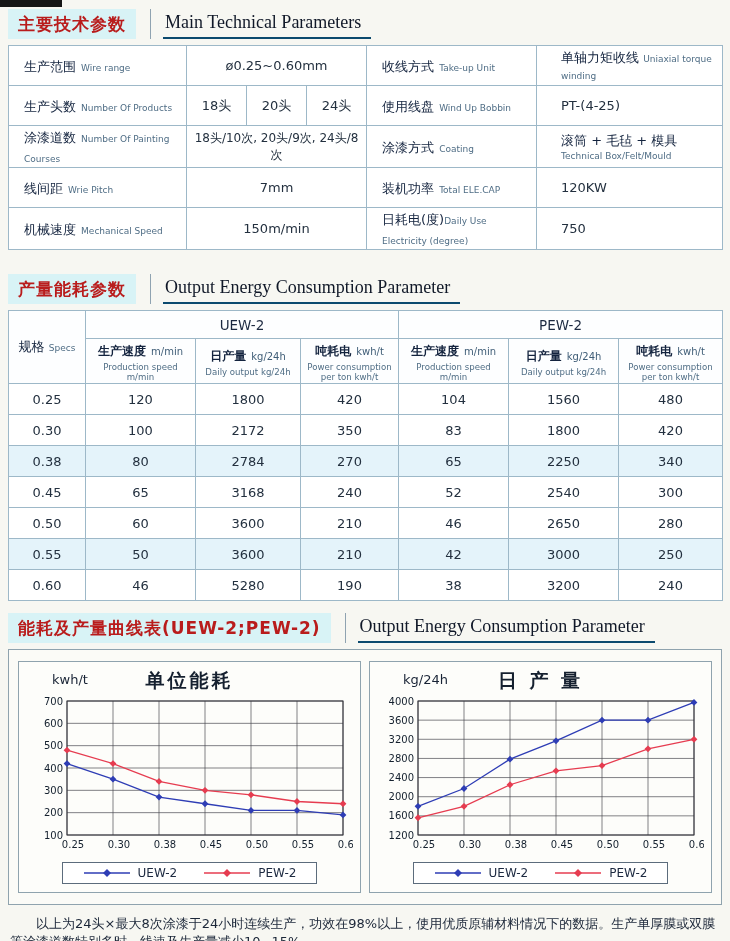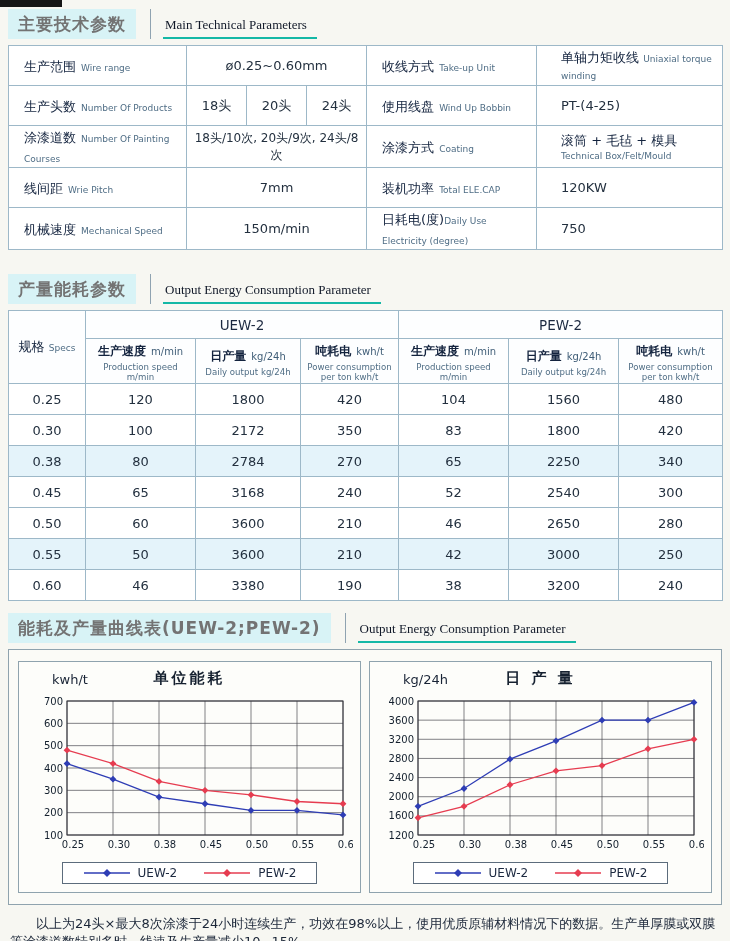--- a/index.html
+++ b/index.html
@@ -6,27 +6,27 @@
   body{
     width:730px;height:941px;overflow:hidden;position:relative;
     background:#f7f7f2;color:#1d2433;
     font-family:"DejaVu Sans","Liberation Sans",sans-serif;
   }
   .top-strip{position:absolute;left:0;top:0;width:62px;height:7px;background:#161616;}
 
   
   .sec-head{display:flex;align-items:flex-end;margin:9px 8px 6px 8px;}
   .sec-head .zh-title{
-    background:#d8f3f6;color:#737373;font-weight:bold;font-size:17px;
+    background:#d8f3f6;color:#b91c1c;font-weight:bold;font-size:17px;
     padding:4px 10px 3px 10px;letter-spacing:1px;white-space:nowrap;
   }
   .sec-head .vdiv{width:1px;background:#8fa3b1;align-self:stretch;margin:0 12px 0 14px;}
   .sec-head .en-title{
-    font-family:"Liberation Serif","DejaVu Serif",serif;font-size:13px;color:#101828;
-    padding:0 10px 4px 2px;border-bottom:2px solid #14b8a6;white-space:nowrap;
+    font-family:"Liberation Serif","DejaVu Serif",serif;font-size:18px;color:#101828;
+    padding:0 10px 4px 2px;border-bottom:2px solid #0c4a6e;white-space:nowrap;
   }
 
   
   table{border-collapse:collapse;table-layout:fixed;width:714px;margin:0 8px;background:#fff;}
   td,th{border:1px solid #9db8c8;padding:1px 4px;overflow:hidden;}
   .t1 td{height:37px;}
   .t1 .lab{padding-left:15px;text-align:left;}
   .zh{font-size:13px;color:#13233e;font-weight:500;}
   .en{font-size:9px;color:#4f6d85;}
   .val{font-size:13px;color:#23303f;text-align:center;}
@@ -47,21 +47,21 @@
   .charts-box{
     margin:6px 8px 0 8px;border:1px solid #8fa3ae;background:#fbfbf7;
     padding:11px 9px;display:flex;justify-content:space-between;
   }
   .chart-card{
     width:343px;border:1px solid #8fa3ae;background:#fdfdfa;
     padding:6px 5px 8px 5px;box-sizing:border-box;
   }
   .chart-head{position:relative;text-align:center;height:27px;}
   .chart-unit{position:absolute;left:28px;top:4px;font-size:13px;color:#182335;}
-  .chart-title{font-size:15px;font-weight:600;letter-spacing:3px;color:#15202f;}
+  .chart-title{font-size:19px;font-weight:600;letter-spacing:3px;color:#15202f;}
   .chart-svg{display:block;margin:0 auto;}
   svg{font-family:inherit;}
   .legend{
     border:1px solid #5c6c7c;background:#fff;width:max-content;margin:7px auto 0 auto;
     display:flex;gap:26px;padding:3px 20px;align-items:center;
   }
   .legend-item{display:flex;align-items:center;gap:7px;font-size:12px;color:#1c2940;}
 
   
   .footer{margin:10px 10px 0 10px;}
@@ -205,21 +205,21 @@
     <td class="d"><span>50</span></td>
     <td class="d"><span>3600</span></td>
     <td class="d"><span>210</span></td>
     <td class="d"><span>42</span></td>
     <td class="d"><span>3000</span></td>
     <td class="d"><span>250</span></td>
   </tr>
   <tr>
     <td class="d"><span>0.60</span></td>
     <td class="d"><span>46</span></td>
-    <td class="d"><span>3380</span></td>
+    <td class="d"><span>5280</span></td>
     <td class="d"><span>190</span></td>
     <td class="d"><span>38</span></td>
     <td class="d"><span>3200</span></td>
     <td class="d"><span>240</span></td>
   </tr>
 </tbody>
   </table>
 
 <div class="sec-head" style="margin-top:12px;">
   <span class="zh-title">能耗及产量曲线表(UEW-2;PEW-2)</span>

